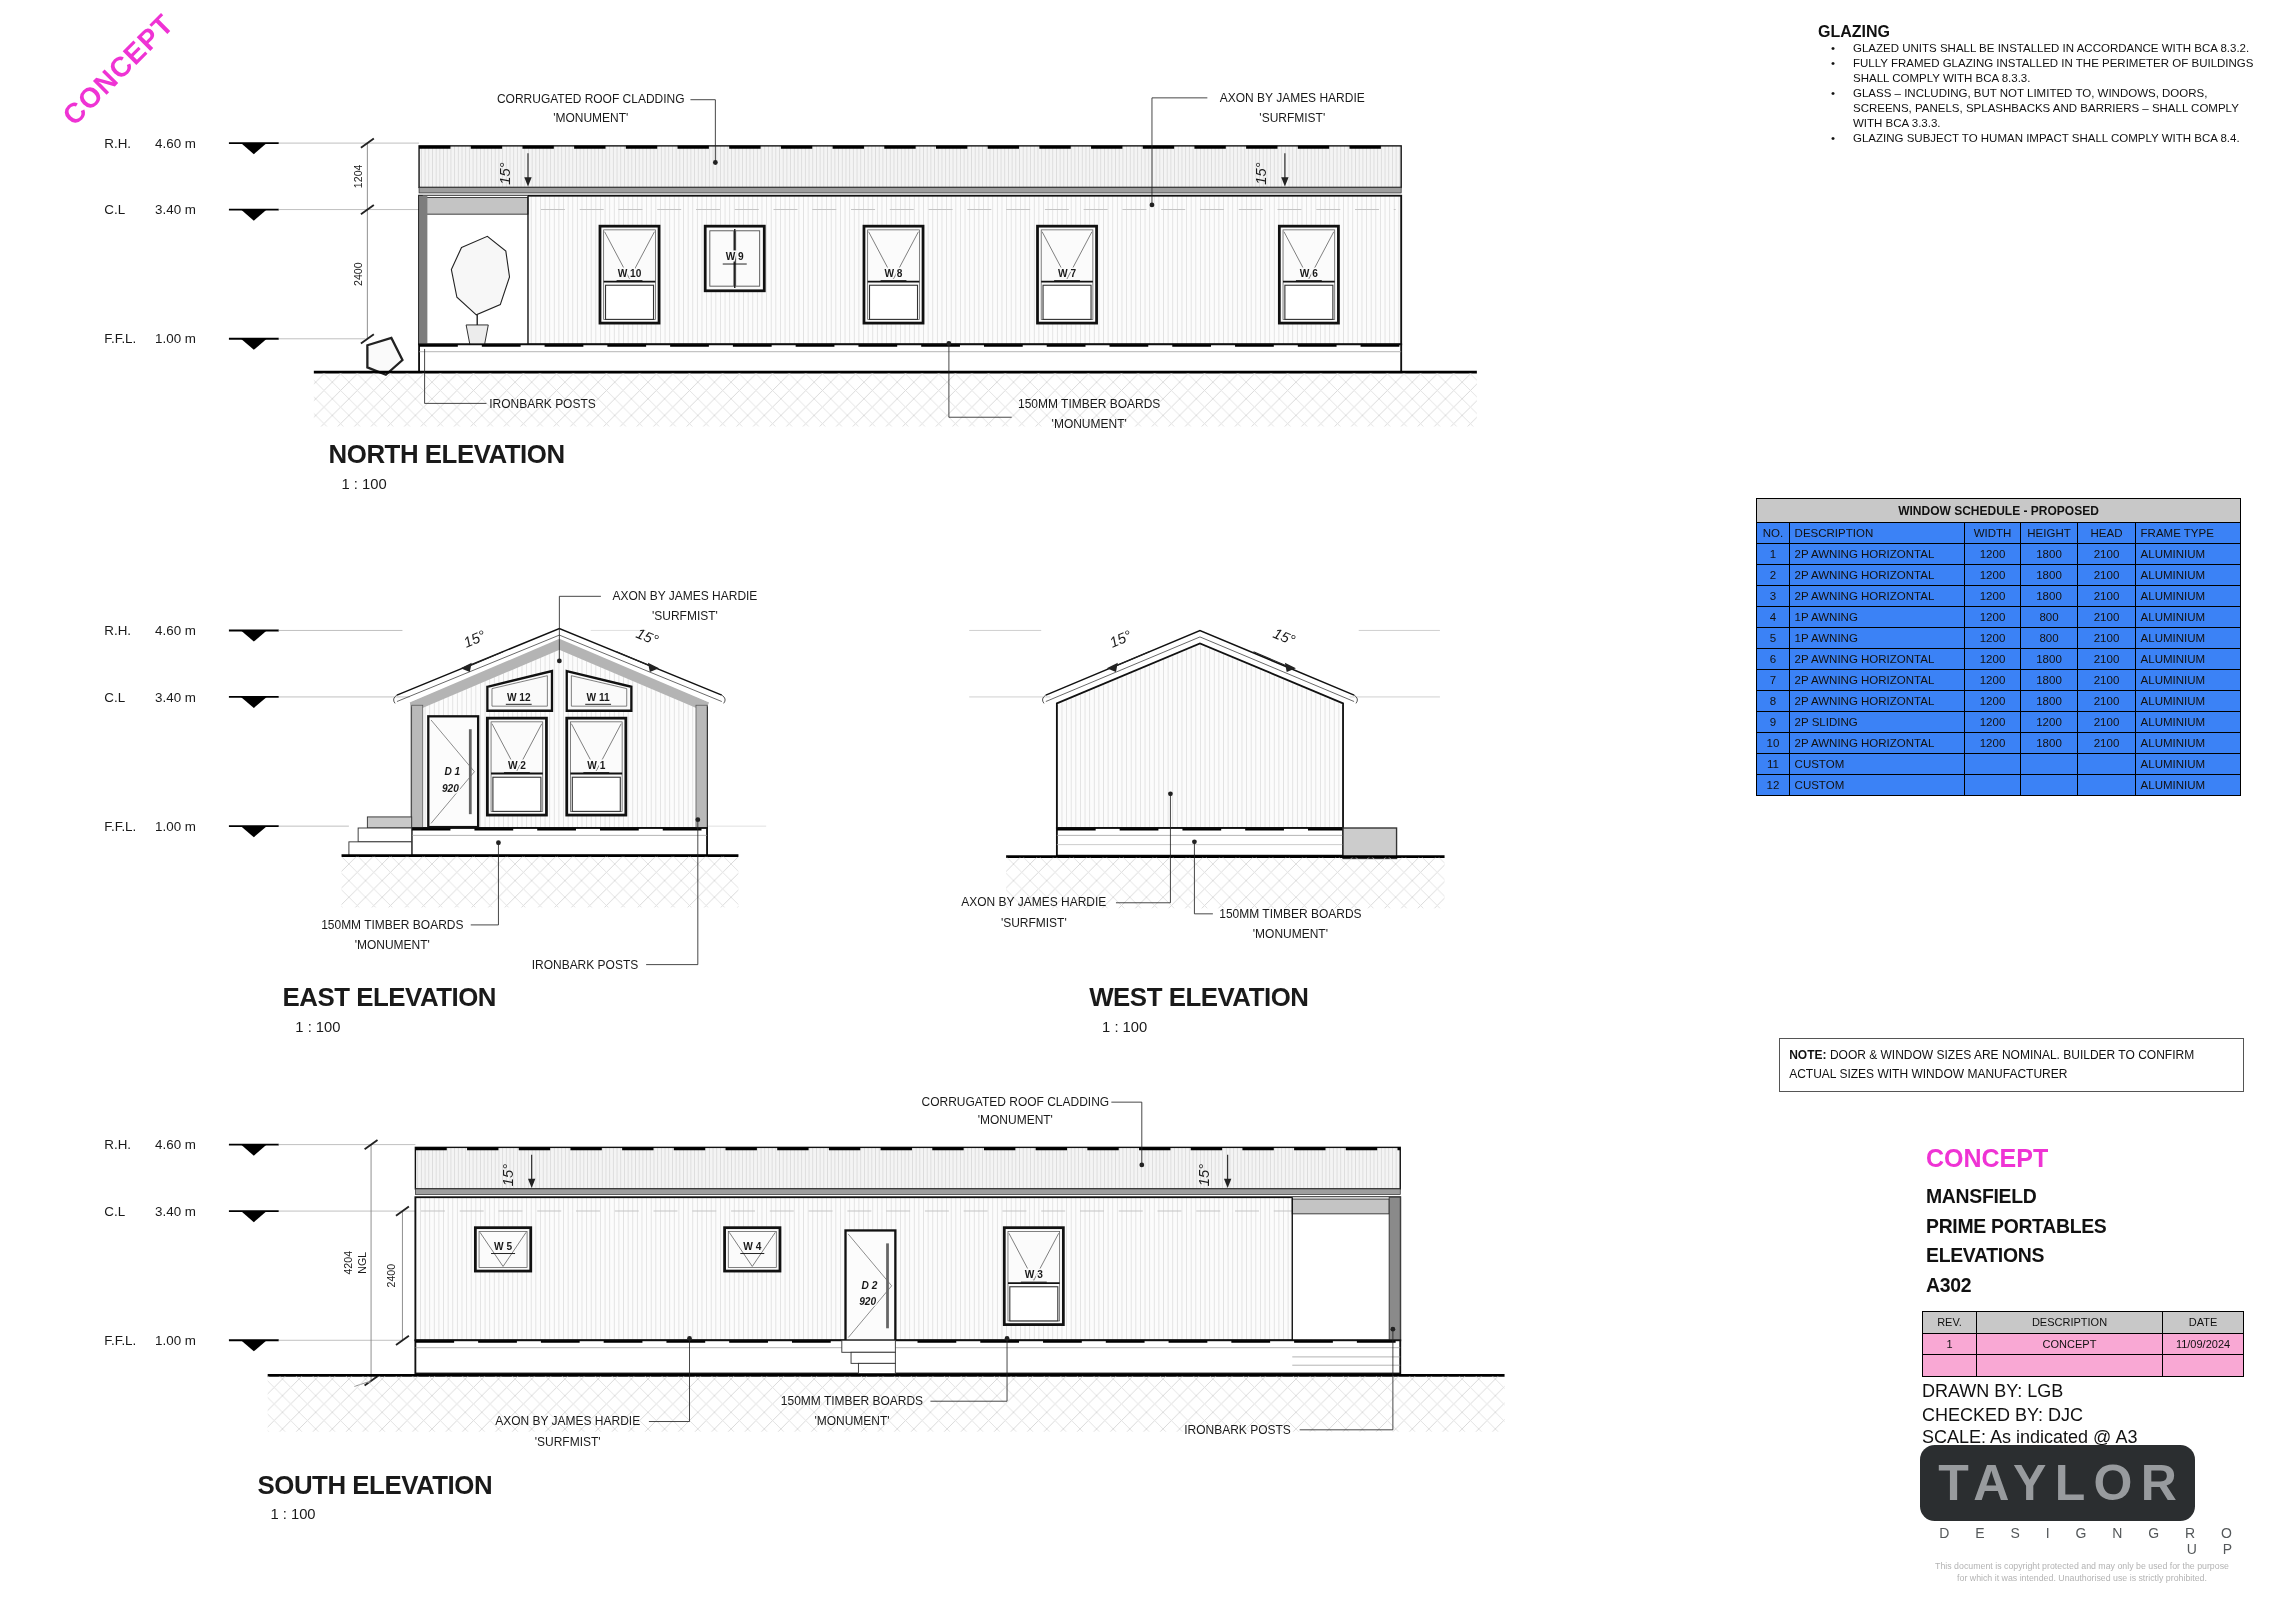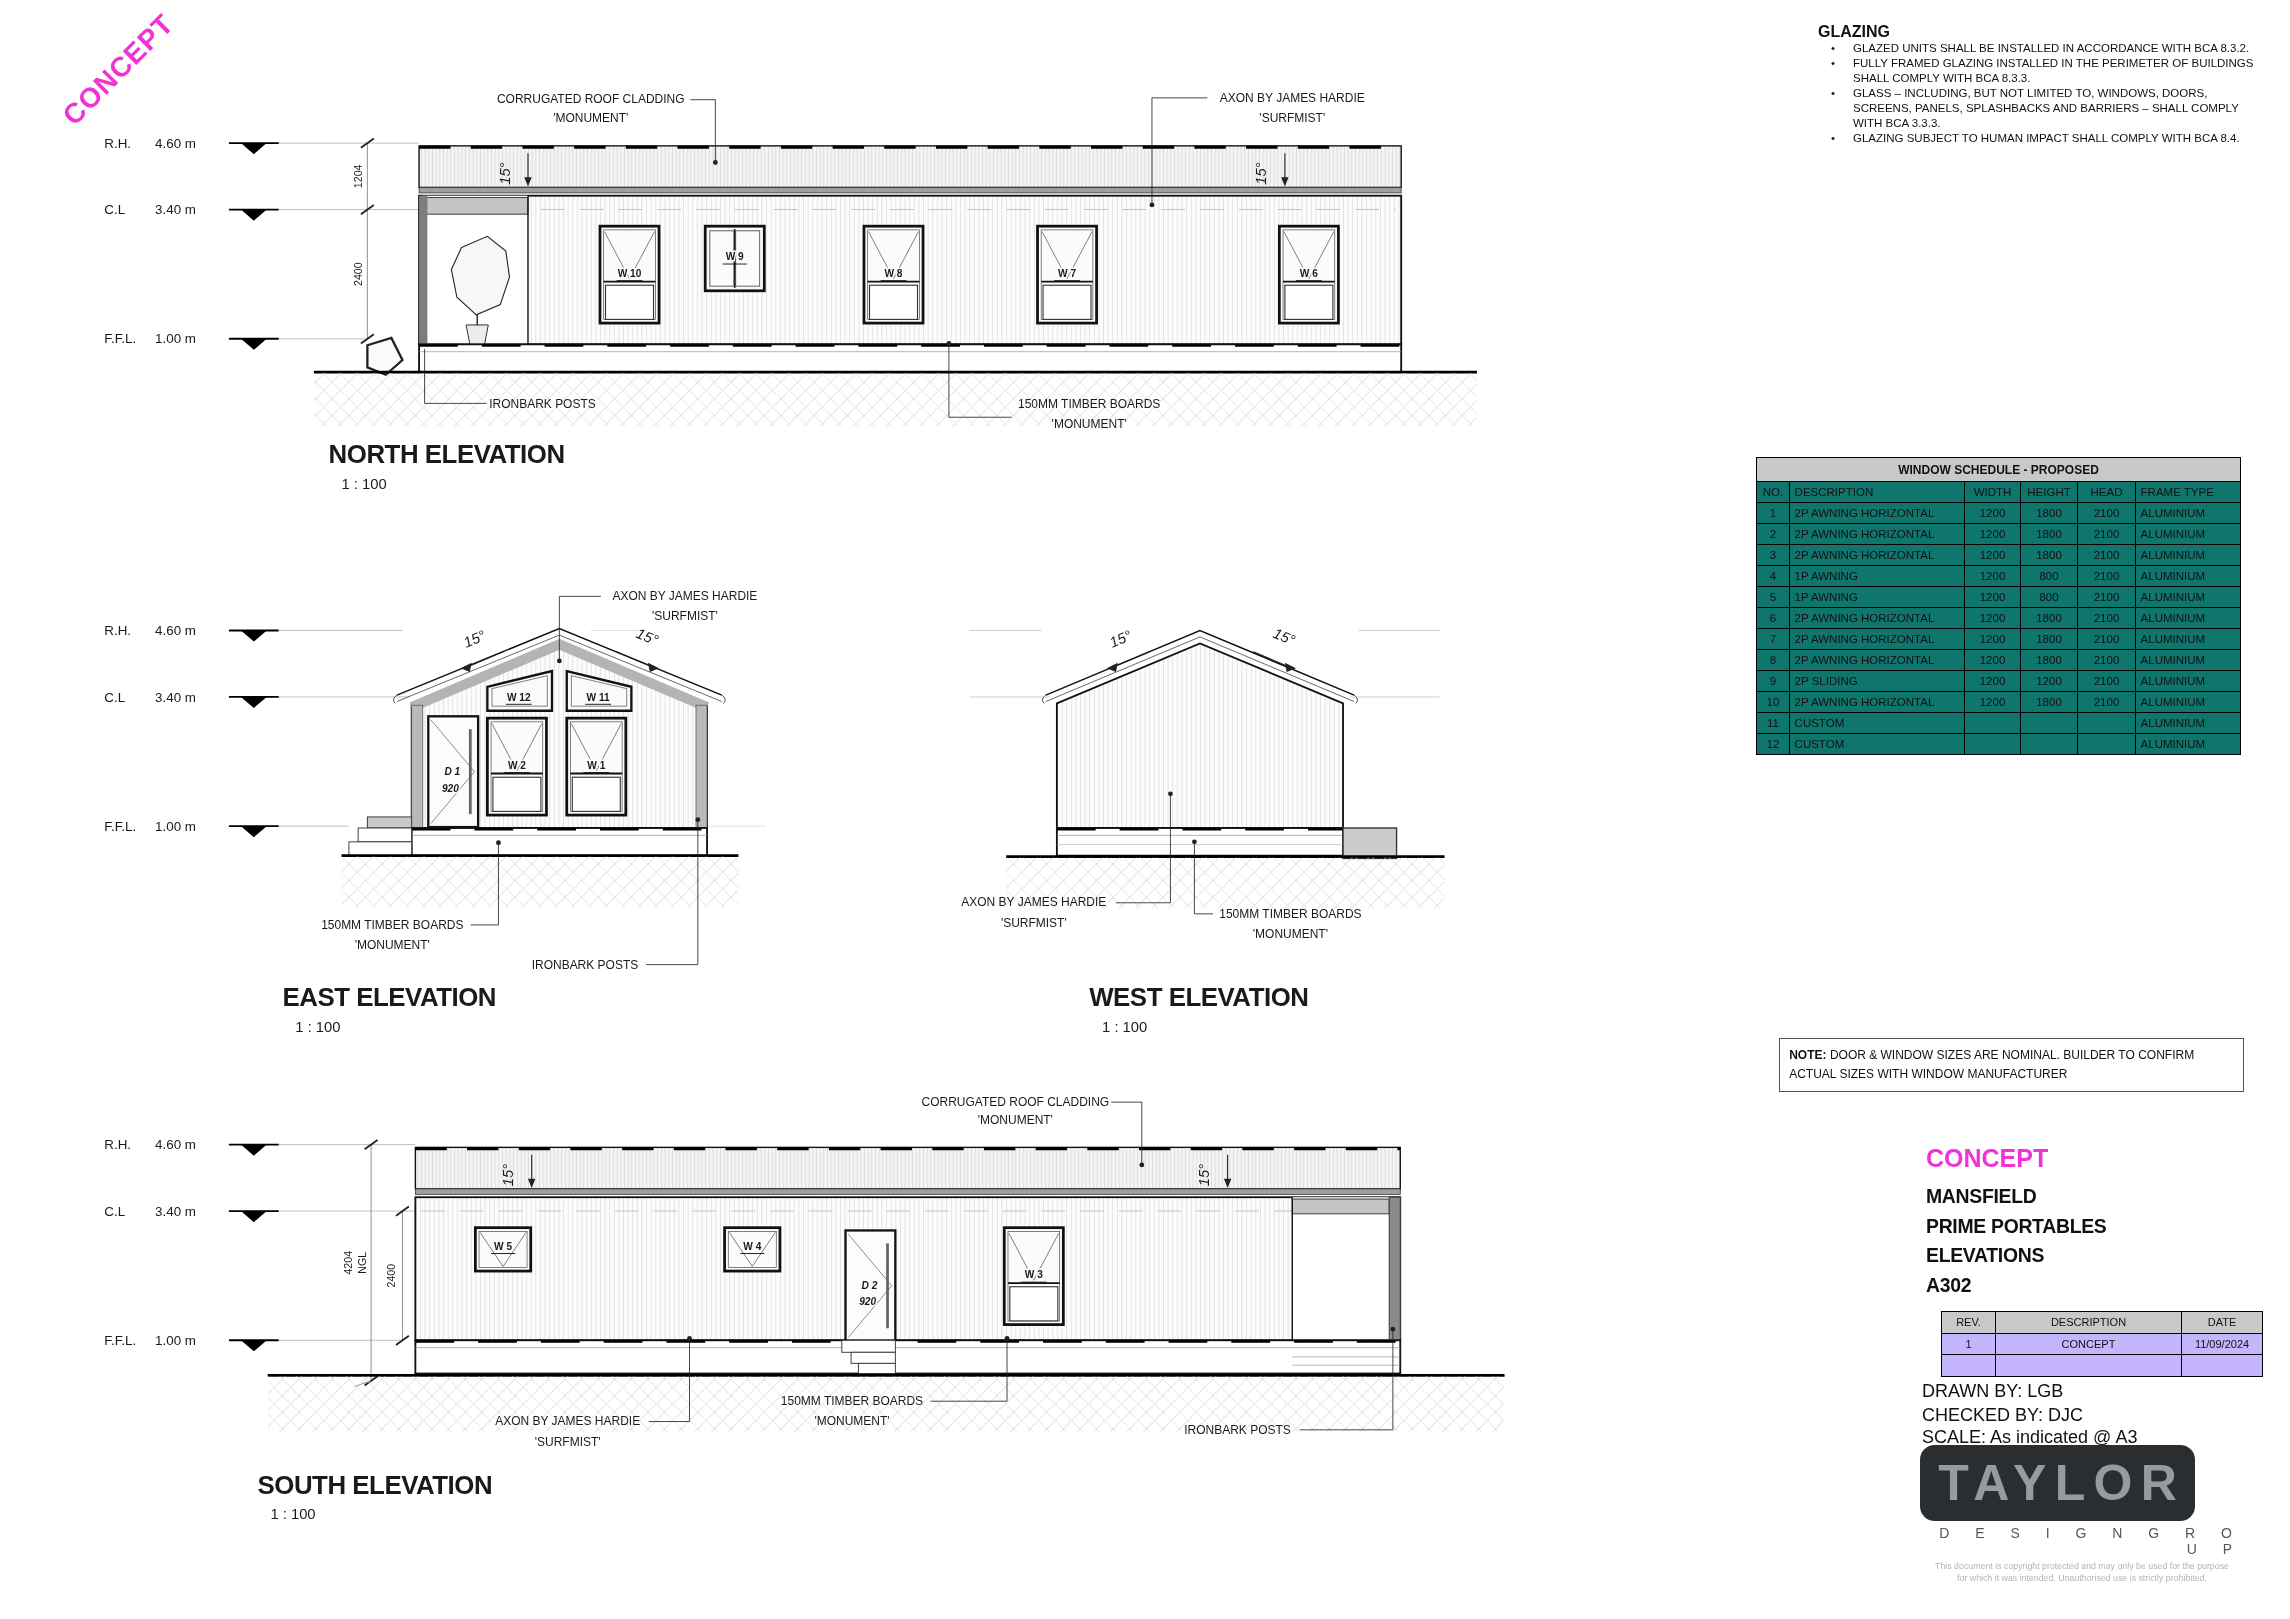--- a/index.html
+++ b/index.html
@@ -15,34 +15,34 @@
   .elev-scale{font-size:16px;}
   
   .watermark{left:16.6px;top:54px;width:203px;transform:rotate(-45deg);transform-origin:center;
              color:var(--magenta);font-size:28px;font-weight:bold;letter-spacing:0.9px;text-align:center;}
   
   .glazing{left:1818px;top:24px;width:436px;font-size:11.5px;line-height:15px;}
   .glazing h3{margin:0 0 1.8px 0;font-size:16px;}
   .gl-item{position:relative;padding-left:35px;}
   .gl-item .bullet{position:absolute;left:13px;top:0;}
   
-  .sched{left:1756px;top:457px;width:485px;border-collapse:collapse;table-layout:fixed;
-         font-size:11.5px;position:absolute;background:#0f766e;}
+  .sched{left:1756px;top:498px;width:485px;border-collapse:collapse;table-layout:fixed;
+         font-size:11.5px;position:absolute;background:#3b82f6;}
   .sched th,.sched td{border:0.9px solid #000;padding:0 4.6px;height:20px;overflow:hidden;white-space:nowrap;}
   .sched .ttl{background:var(--tblgray);font-weight:bold;text-align:center;font-size:12px;height:23px;}
   .sched .hdr td{font-weight:normal;}
   .c-center{text-align:center;}
   
   .notebox{border:1.4px solid #555;width:445px;padding:7.4px 9.2px;font-size:12px;line-height:18.5px;background:#fff;}
   .notebox b{font-weight:bold;}
   
   .tb-stamp{left:1926px;top:1144px;font-size:25px;font-weight:bold;color:var(--magenta);}
   .tb-line{left:1926px;font-size:19.4px;font-weight:bold;letter-spacing:-0.3px;}
   .rev{left:1922px;top:1311px;width:321px;border-collapse:collapse;table-layout:fixed;
-       font-size:11px;position:absolute;background:#c4b5fd;margin-left:19px;}
+       font-size:11px;position:absolute;background:#f9a8d4;}
   .rev td{border:0.9px solid #000;height:18.5px;text-align:center;overflow:hidden;white-space:nowrap;}
   .rev .hdr td{background:var(--tblgray);}
   .tb-small{left:1922px;font-size:18px;}
   .logo{left:1920px;top:1445px;width:275px;height:76px;background:var(--logobg);border-radius:14.8px;
         display:flex;align-items:center;justify-content:center;}
   .logo span{font-size:50px;font-weight:bold;letter-spacing:8.3px;color:var(--logofg);padding-left:8.3px;}
   .logo-sub{left:1920px;top:1525px;width:323px;text-align:right;font-size:14px;letter-spacing:11px;
             color:var(--logosub);padding-left:11px;box-sizing:border-box;}
   .copyright{left:1929px;top:1560px;width:306px;text-align:center;font-size:8.8px;line-height:12px;color:#b3b3b3;}
 </style>

